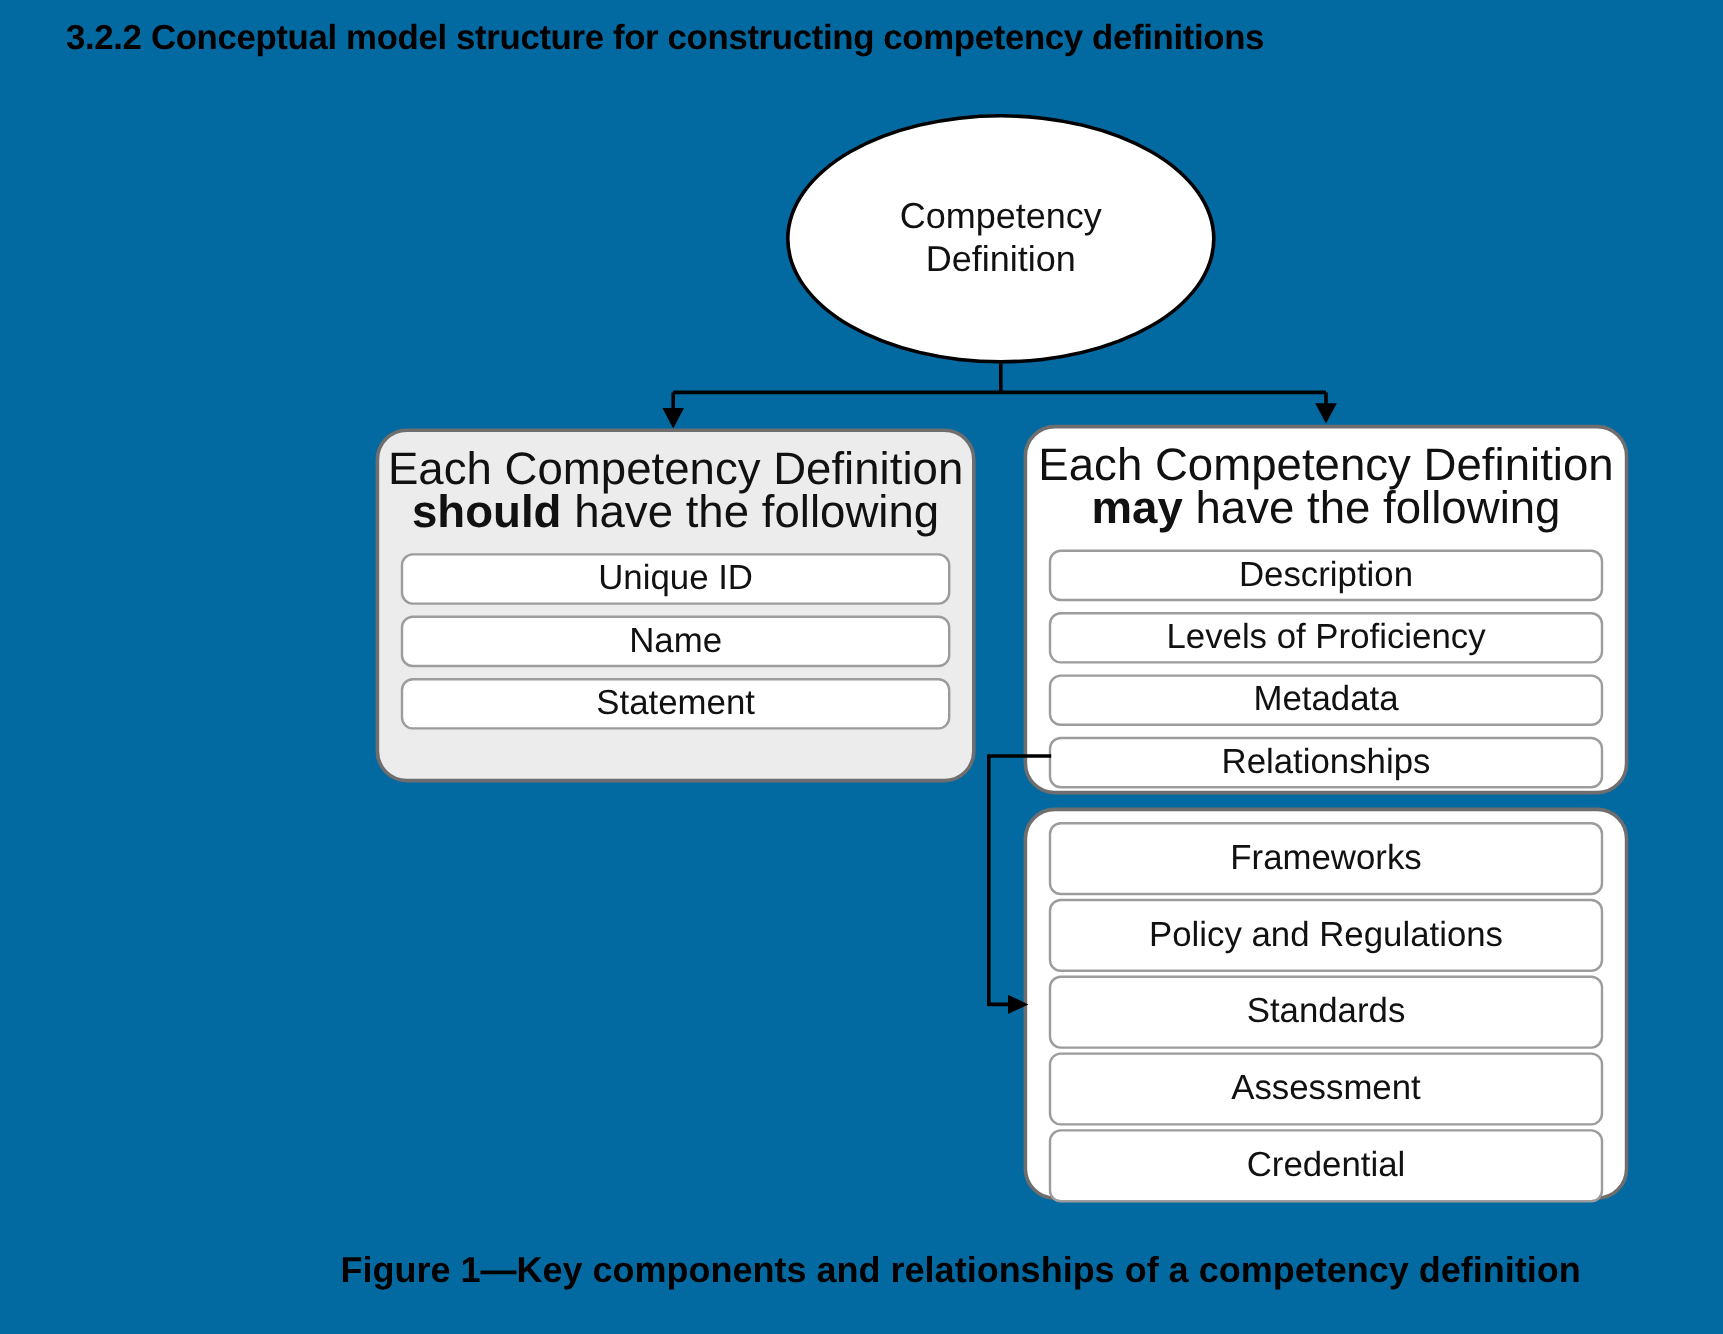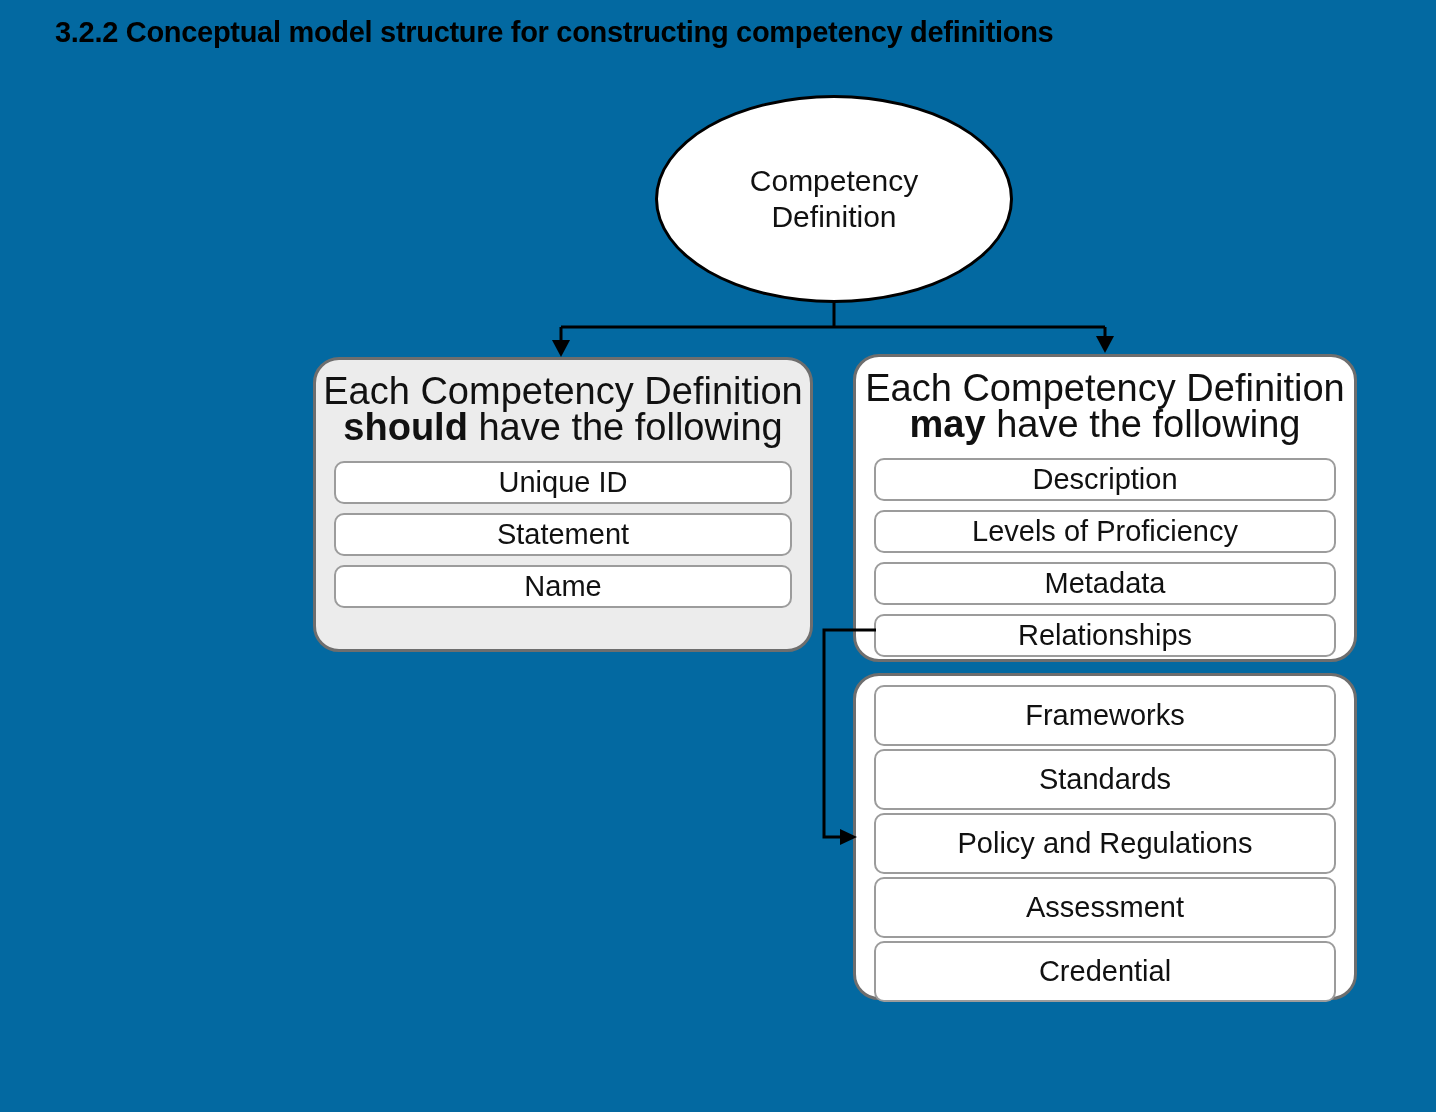--- a/index.html
+++ b/index.html
@@ -125,42 +125,43 @@
     <div>Definition</div>
   </div>
 
   <div class="box gray should-box">
     <div class="box-title">
       <div>Each Competency Definition</div>
       <div><b>should</b><span> have the following</span></div>
     </div>
     <div class="pills">
       <div class="pill">Unique ID</div>
+      <div class="pill">Name</div>
       <div class="pill">Statement</div>
-      <div class="pill">Name</div>
     </div>
   </div>
 
   <div class="box may-box">
     <div class="box-title">
       <div>Each Competency Definition</div>
       <div><b>may</b><span> have the following</span></div>
     </div>
     <div class="pills">
       <div class="pill">Description</div>
       <div class="pill">Levels of Proficiency</div>
       <div class="pill">Metadata</div>
       <div class="pill">Relationships</div>
     </div>
   </div>
 
   <div class="box rel-box">
     <div class="pills">
       <div class="pill">Frameworks</div>
+      <div class="pill">Policy and Regulations</div>
       <div class="pill">Standards</div>
-      <div class="pill">Policy and Regulations</div>
       <div class="pill">Assessment</div>
       <div class="pill">Credential</div>
     </div>
   </div>
 
+  <div class="caption">Figure 1—Key components and relationships of a competency definition</div>
 
 </div>
 
 </body></html>

